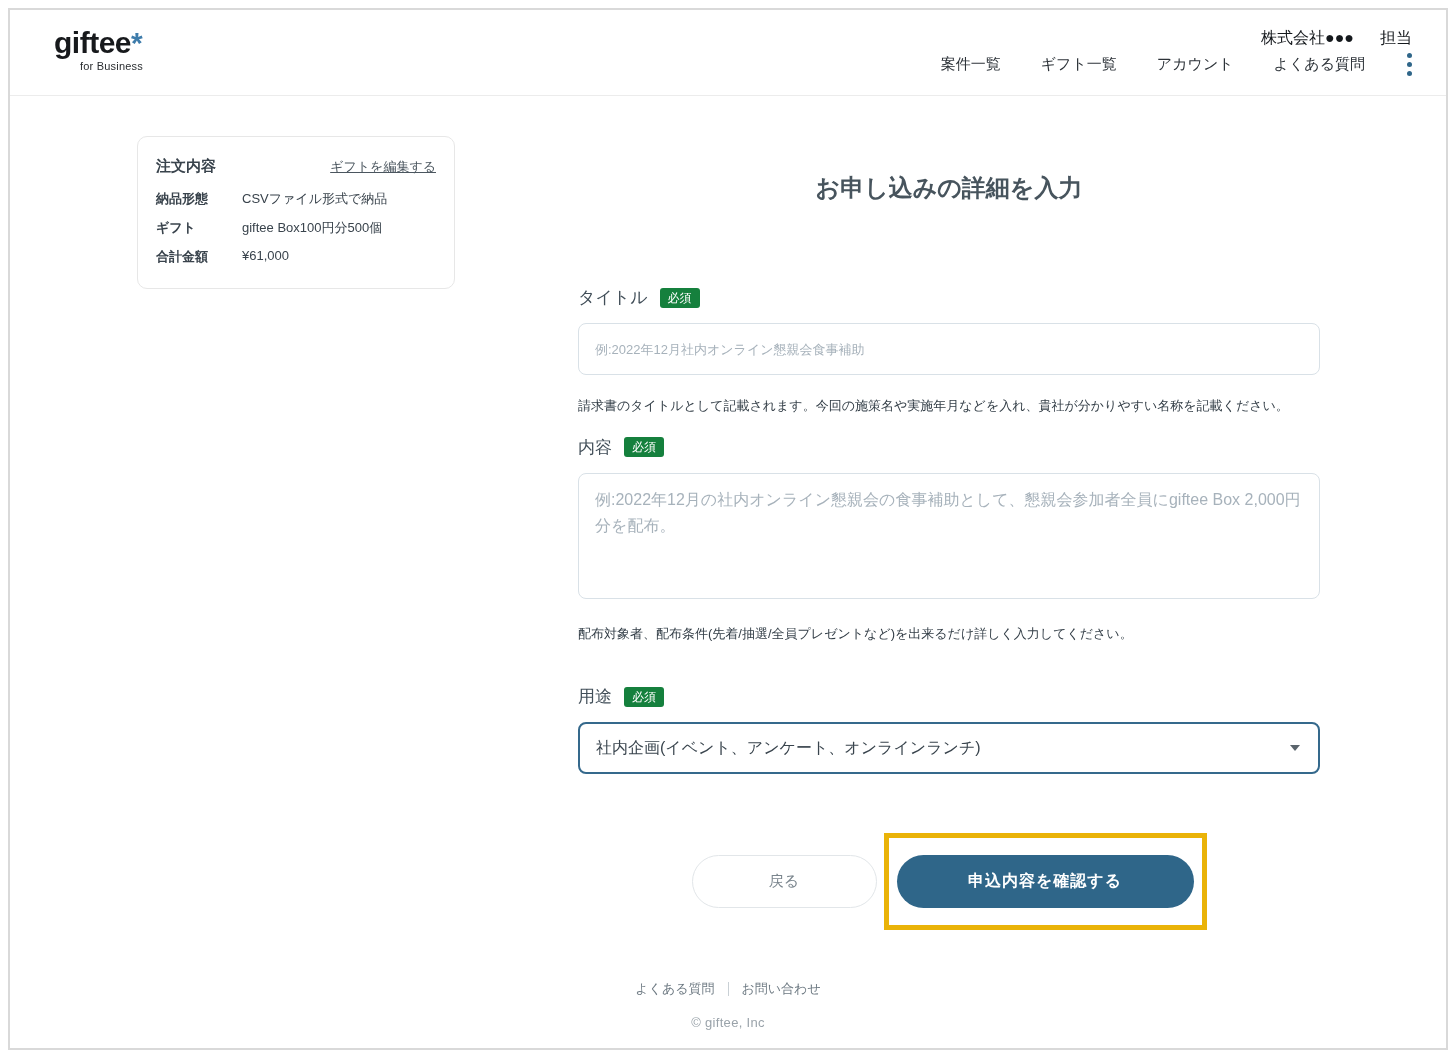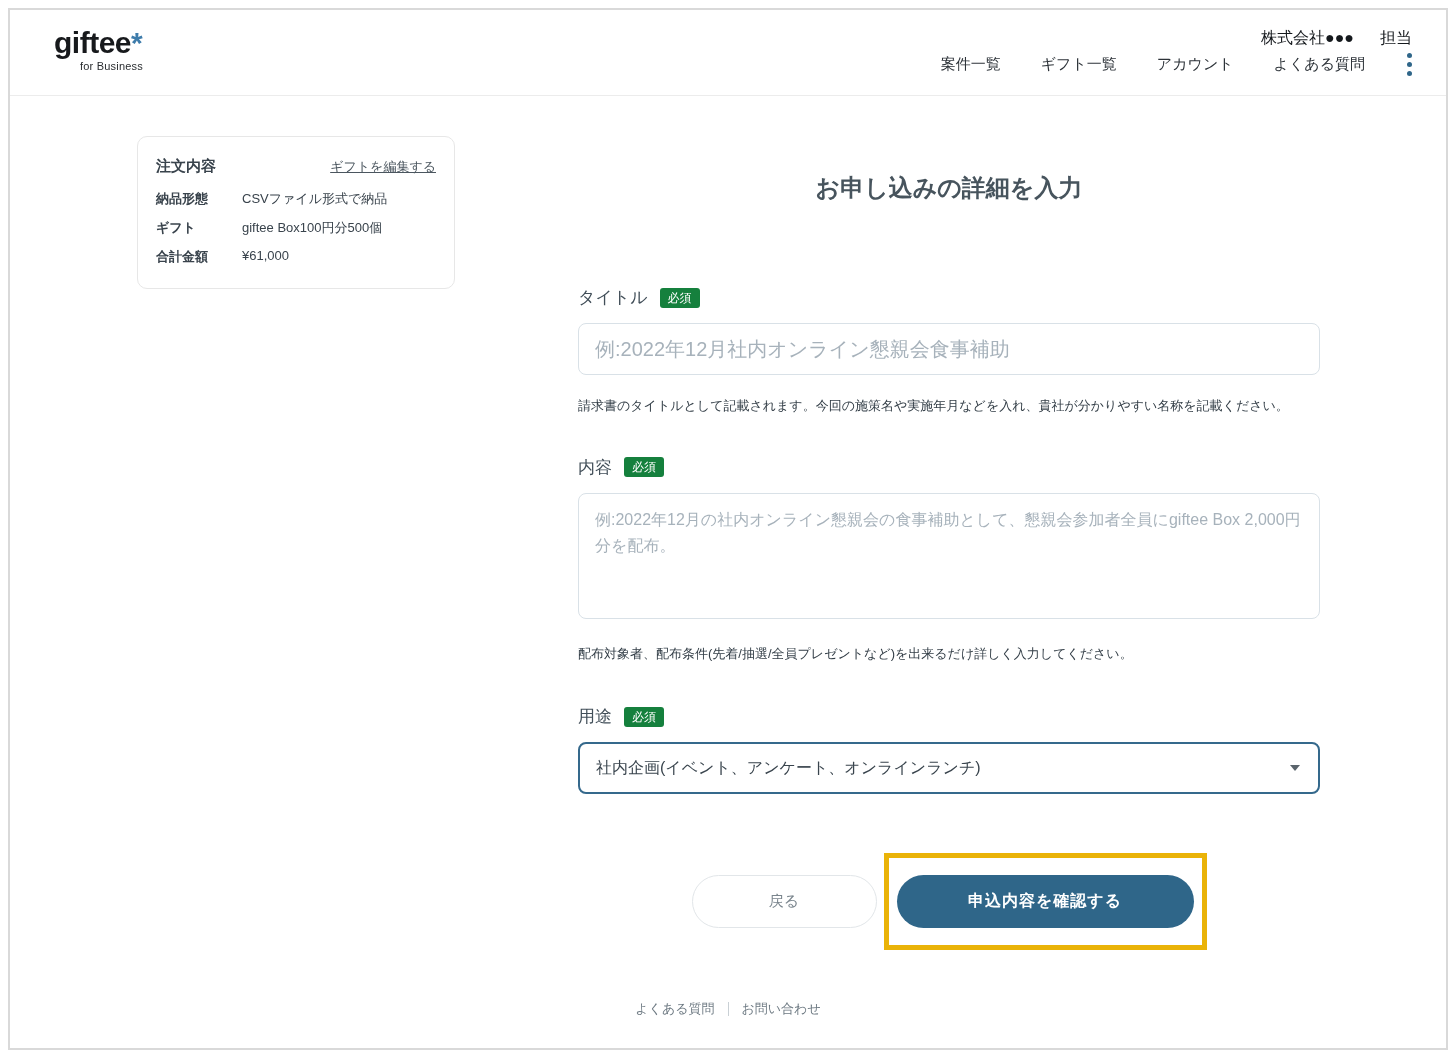--- a/index.html
+++ b/index.html
@@ -38,29 +38,29 @@
   
   .form-col { margin-left:568px; width:742px; padding-top:76px; }
   .page-title { text-align:center; font-size:24px; font-weight:700; color:#47545d; margin-bottom:82px; }
 
   .field-label-row { display:flex; align-items:center; gap:12px; }
   .field-label { font-size:17px; font-weight:500; color:#414e58; }
   .req-badge { background:#15803d; color:#ffffff; font-size:12px; font-weight:500;
     padding:4px 8px; border-radius:3px; line-height:1; }
 
   .text-input { margin-top:14px; width:742px; height:52px; border:1px solid #d9e1e7;
-    border-radius:8px; padding:0 16px; font-size:20px; color:#39444d; outline:none;
+    border-radius:8px; padding:0 16px; font-size:13px; color:#39444d; outline:none;
     font-family:inherit; background:#fff; }
   .text-input::placeholder, .textarea::placeholder { color:#a7b2bb; opacity:1; }
   .textarea { margin-top:14px; width:742px; height:126px; border:1px solid #d9e1e7;
     border-radius:8px; padding:13px 16px; font-size:16px; line-height:1.65; color:#39444d;
     outline:none; resize:none; font-family:inherit; background:#fff; }
   .helper { margin-top:21px; font-size:13px; color:#333e47; line-height:1.5; }
 
-  .gap-lg { margin-top:40px;align-items:center; }
+  .gap-lg { margin-top:20px;align-items:center; }
   .gap-md { margin-top:42px; }
 
   .select-box { margin-top:14px; width:742px; height:52px; border:2px solid #35698c;
     border-radius:8px; display:flex; align-items:center; justify-content:space-between;
     padding:0 18px 0 16px; cursor:pointer; background:#fff; }
   .select-value { font-size:16px; color:#39444d; }
   .select-arrow { width:0; height:0; border-left:5px solid transparent;
     border-right:5px solid transparent; border-top:6px solid #5a646c; }
 
   
@@ -165,16 +165,17 @@
         </div>
       </div>
     </div>
 
     <div class="footer">
       <div class="footer-links">
         <span class="footer-link">よくある質問</span>
         <span class="footer-divider"></span>
         <span class="footer-link">お問い合わせ</span>
       </div>
+      <div class="copyright">© giftee, Inc</div>
     </div>
 
   </div>
 </div>
 
 </body></html>

